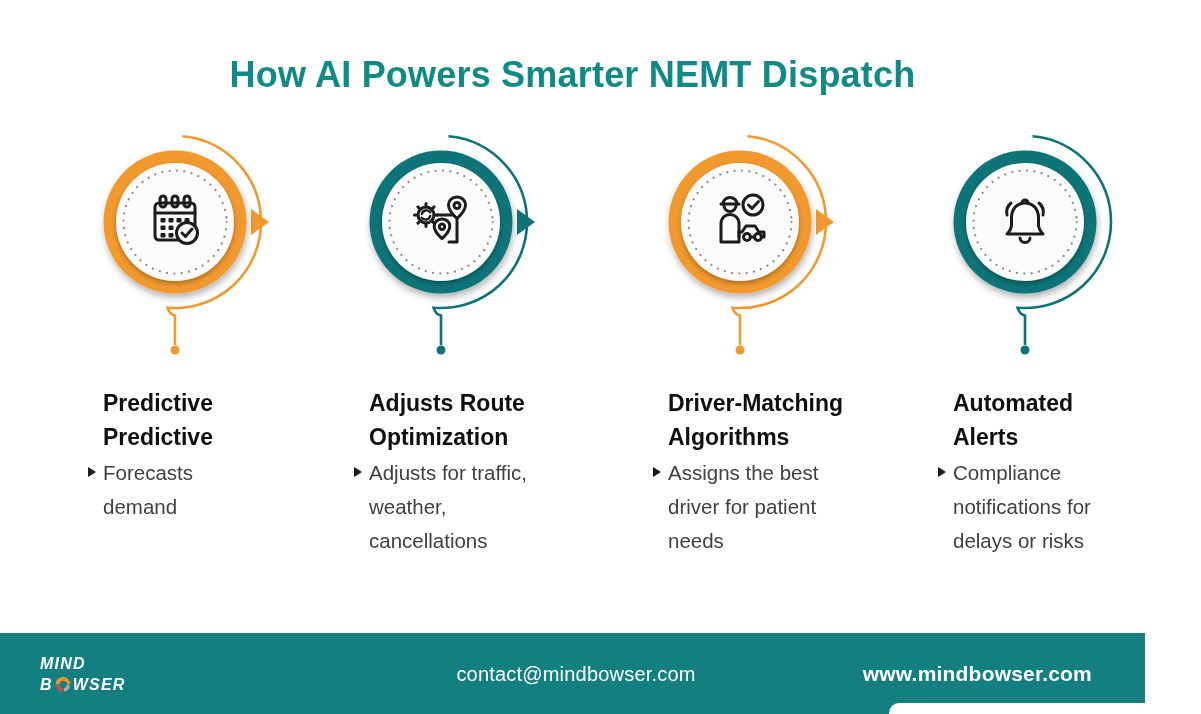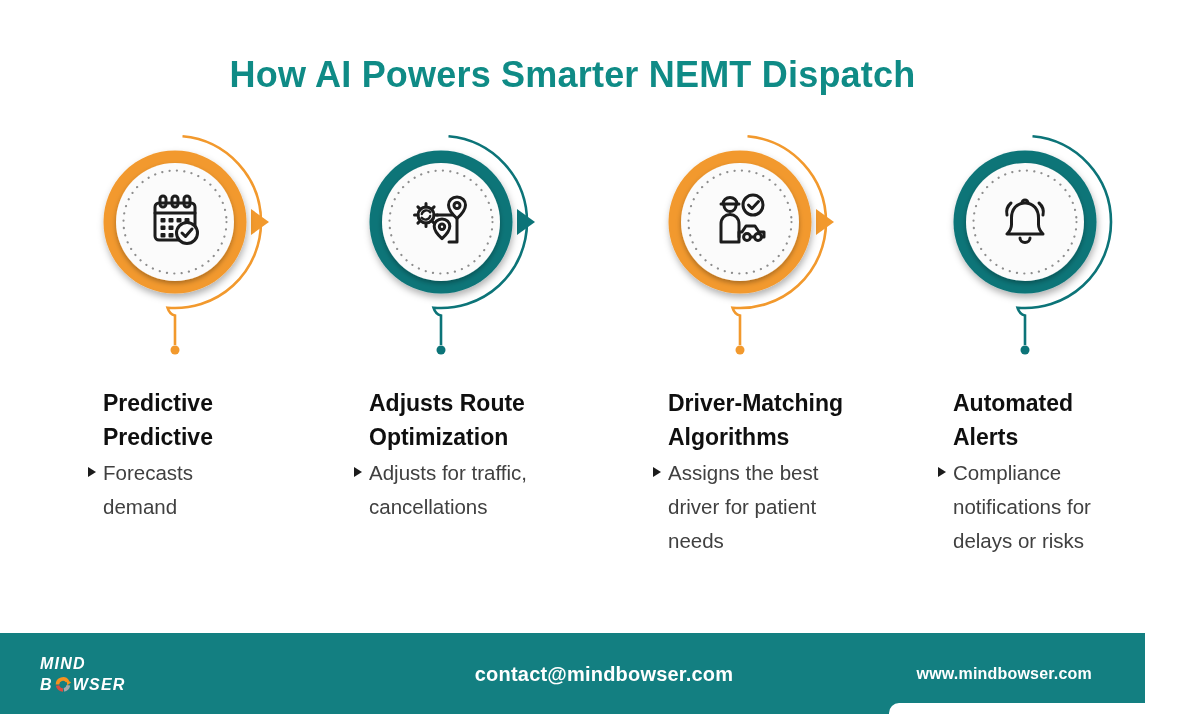--- a/index.html
+++ b/index.html
@@ -17,23 +17,23 @@
   .marker{width:0;height:0;border-left:8px solid #1b1b1b;border-top:5.5px solid transparent;
           border-bottom:5.5px solid transparent;margin:11px 7px 0 3px;flex:none;}
   .bullet-text{font-size:20.5px;line-height:34px;color:#404040;}
   .bl{display:block;}
   .footer{position:absolute;left:0;right:0;top:633px;height:81px;}
   .logo{position:absolute;left:40px;top:50%;transform:translateY(-50%);color:#ffffff;
         font-weight:bold;font-size:16px;line-height:21px;letter-spacing:1.2px;font-style:italic;}
   .logo-line{display:flex;align-items:center;}
   .swirl{margin:0 1px;display:block;}
   .email{position:absolute;left:576px;top:50%;transform:translate(-50%,-50%);
-         color:#fff;font-weight:bold;font-size:20px;letter-spacing:.2px;margin-left:28px;}
+         color:#fff;font-weight:normal;font-size:20px;letter-spacing:.2px;}
   .website{position:absolute;right:53px;top:50%;transform:translateY(-50%);
-           color:#fff;font-weight:bold;font-size:16px;letter-spacing:.2px;}
+           color:#fff;font-weight:bold;font-size:21px;letter-spacing:.2px;}
   .corner-cutout{position:absolute;right:0;bottom:0;width:256px;height:11px;
                  background:#fff;border-top-left-radius:10px;}
 </style>
 </head>
 <body>
 
 <div class="page">
   <h1 class="title" style="color: rgb(15, 139, 134);">How AI Powers Smarter NEMT Dispatch</h1>
 
   <div class="columns-row" id="columns-row">
@@ -116,20 +116,21 @@
   </svg>
     <div class="text-block">
       <h2 class="heading">
             <span class="hl">Adjusts Route</span>
             <span class="hl">Optimization</span>
           </h2>
       <div class="bullet">
         <span class="marker"></span>
         <span class="bullet-text">
               <span class="bl">Adjusts for traffic,</span>
+              <span class="bl">weather,</span>
               <span class="bl">cancellations</span>
             </span>
       </div>
     </div>
       </div>
       <div class="column" style="left: 935px;">
     <svg class="badge" width="200" height="232" viewBox="0 0 200 232">
     <defs>
       <filter id="ds3" x="-40%" y="-40%" width="180%" height="180%">
         <feDropShadow dx="1" dy="4" stdDeviation="3.5" flood-color="#000000" flood-opacity="0.30"></feDropShadow>

